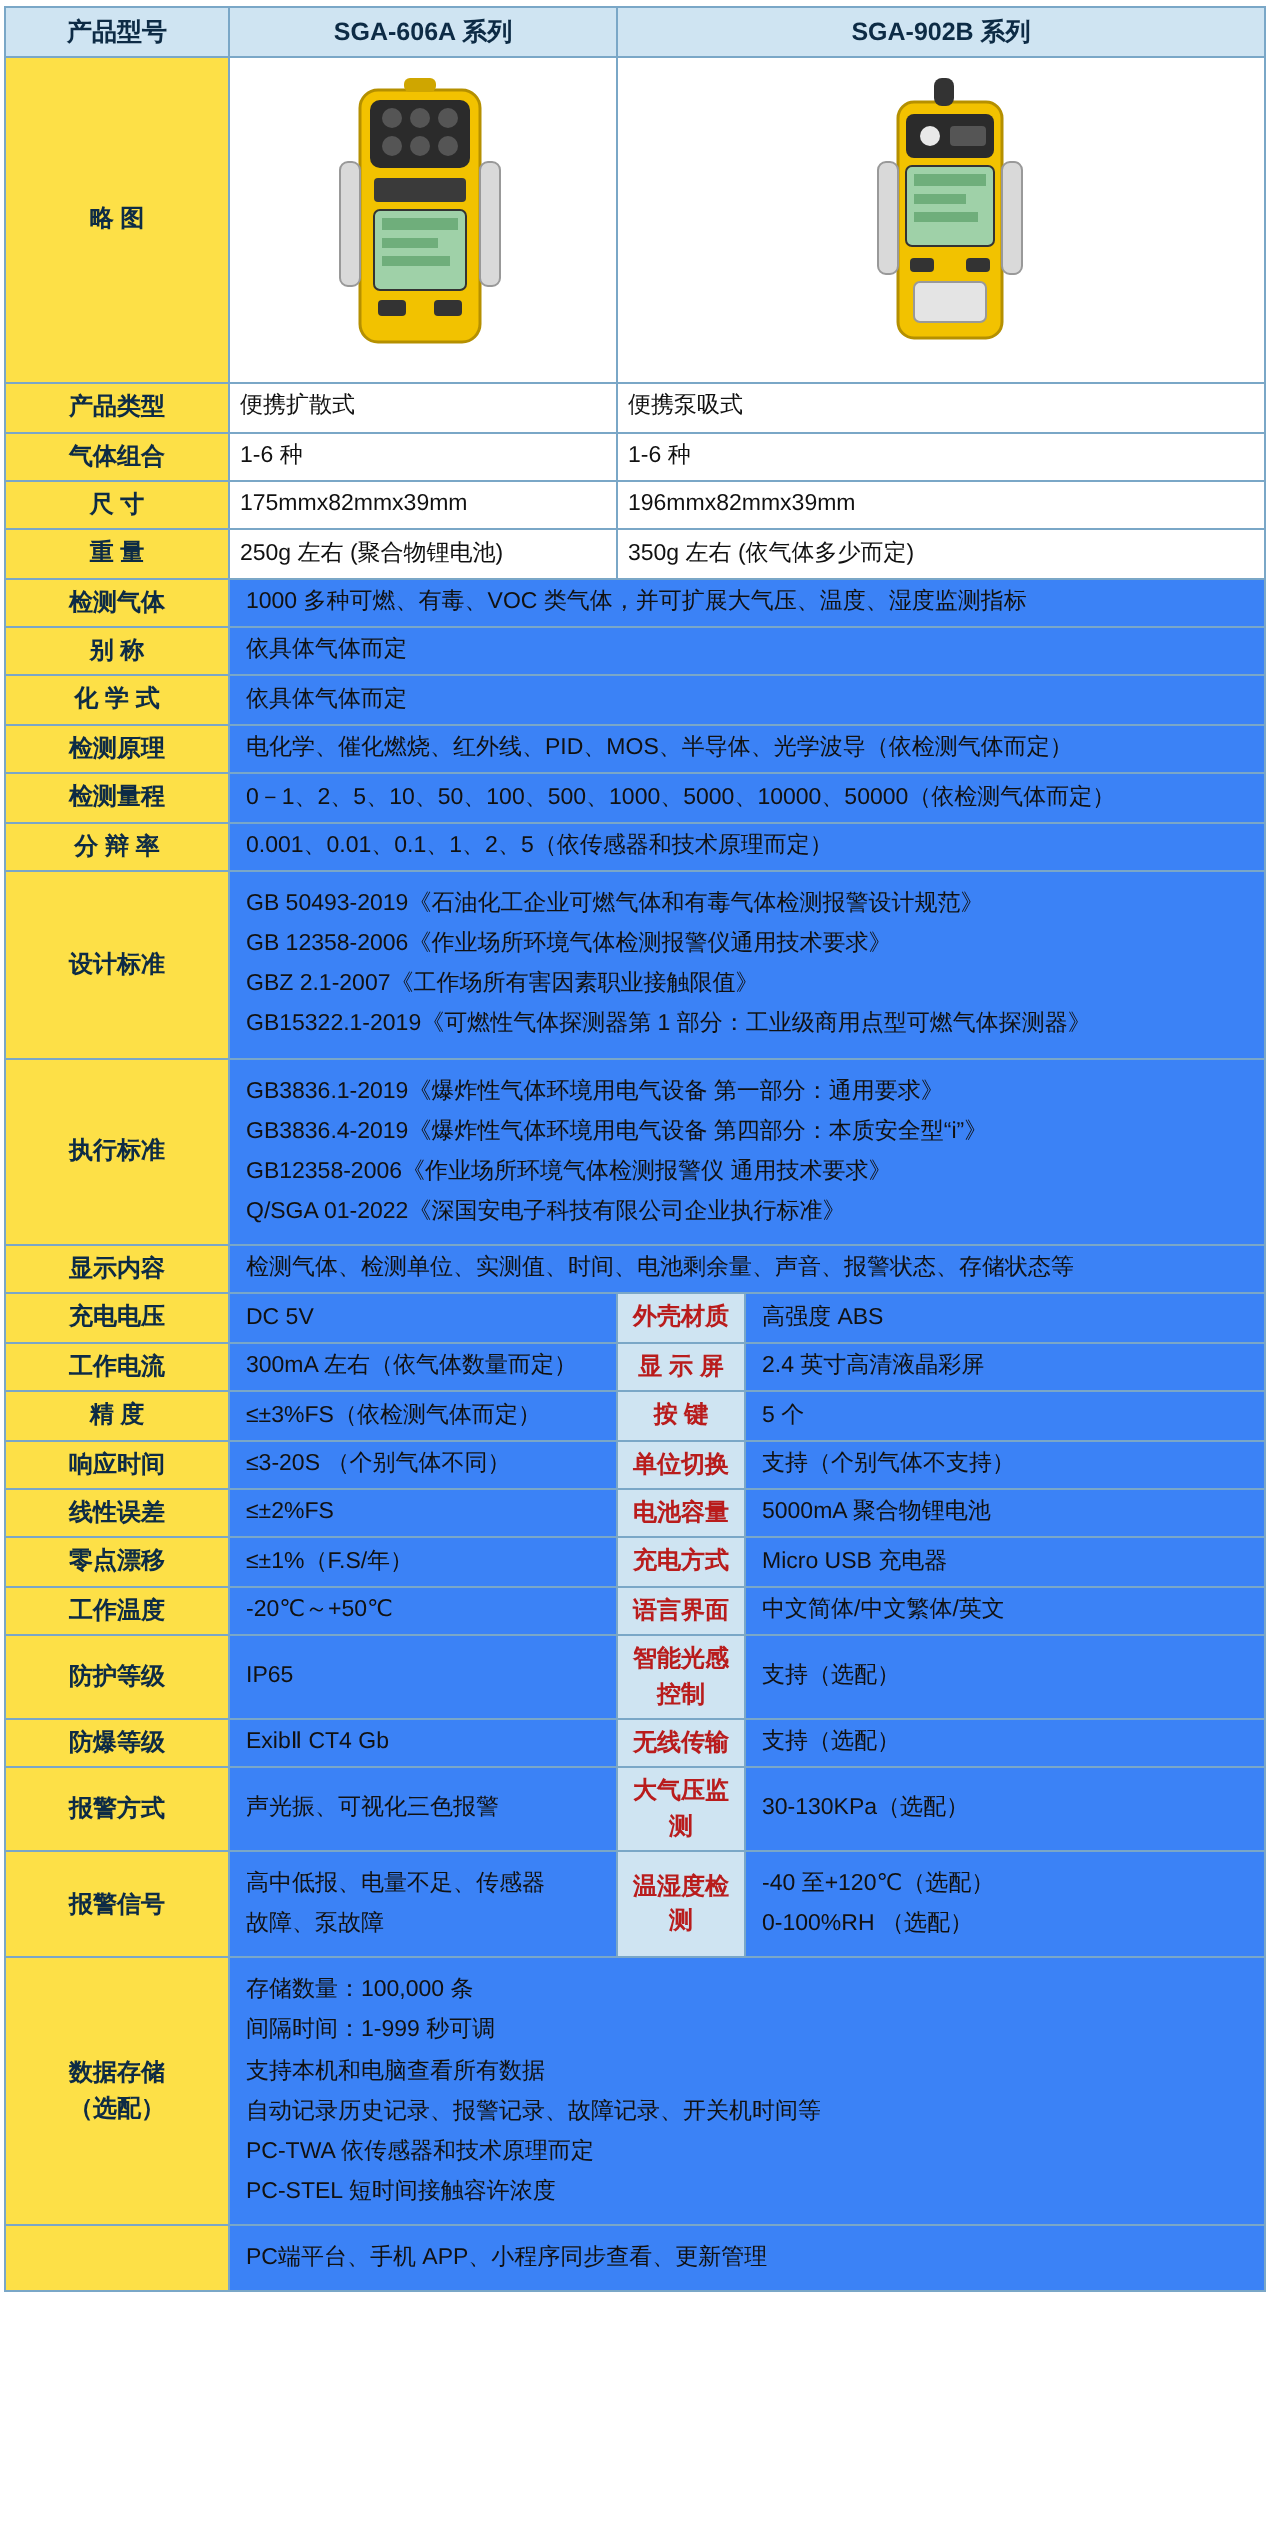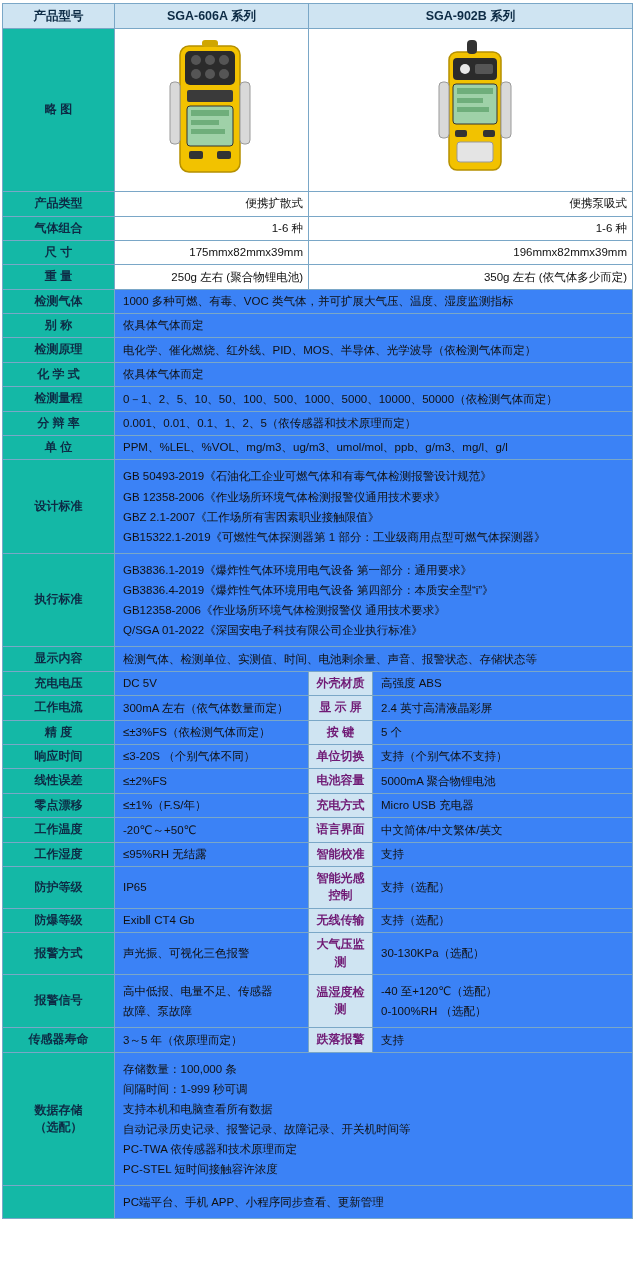--- a/index.html
+++ b/index.html
@@ -1,24 +1,24 @@
 <!DOCTYPE html>
 <html><head>
 <meta charset="utf-8">
 <style>
   html,body{margin:0;padding:0;background:#fff;}
   body{font-family:"Liberation Sans","DejaVu Sans",sans-serif;}
   .sheet{width:634px;background:#fff;box-sizing:border-box;padding:3px 2px 2px 2px;}
   table{border-collapse:collapse;width:630px;table-layout:fixed;}
   td{border:1px solid #7aa7c7;font-size:11.5px;color:#111;padding:3px 5px;vertical-align:middle;line-height:1.45;}
-  .lbl{background:#14b8a6;text-align:center;font-weight:bold;color:#0d2b45;font-size:12px;width:112px;}
-  .lbl2{background:#cfe4f2;text-align:center;font-weight:bold;color:#701a75;font-size:12px;}
+  .lbl{background:#fde047;text-align:center;font-weight:bold;color:#0d2b45;font-size:12px;width:112px;}
+  .lbl2{background:#cfe4f2;text-align:center;font-weight:bold;color:#b91c1c;font-size:12px;}
   .hdr{background:#cfe4f2;text-align:center;font-weight:bold;color:#0d2b45;font-size:12.5px;}
   .val{background:#3b82f6;text-align:left;padding-left:8px;}
-  .valc{background:#ffffff;text-align:right;}
+  .valc{background:#ffffff;text-align:left;}
   .multi{line-height:1.75;padding:6px 8px;}
   .imgcell{background:#fff;text-align:center;padding:6px 0;height:150px;}
 </style>
 </head>
 <body>
 
 <div class="sheet">
 <table>
   <colgroup>
     <col style="width:112px">
@@ -103,38 +103,34 @@
 
   <tr>
     <td class="lbl">检测气体</td>
     <td class="val" colspan="5">1000 多种可燃、有毒、VOC 类气体，并可扩展大气压、温度、湿度监测指标</td>
   </tr>
   <tr>
     <td class="lbl">别    称</td>
     <td class="val" colspan="5">依具体气体而定</td>
   </tr>
   <tr>
+    <td class="lbl">化 学 式</td>
+    <td class="val" colspan="5">依具体气体而定</td>
+  </tr>
+  <tr>
     <td class="lbl">检测原理</td>
     <td class="val" colspan="5">电化学、催化燃烧、红外线、PID、MOS、半导体、光学波导（依检测气体而定）</td>
   </tr>
   <tr>
-    <td class="lbl">化 学 式</td>
-    <td class="val" colspan="5">依具体气体而定</td>
-  </tr>
-  <tr>
     <td class="lbl">检测量程</td>
     <td class="val" colspan="5">0－1、2、5、10、50、100、500、1000、5000、10000、50000（依检测气体而定）</td>
   </tr>
   <tr>
     <td class="lbl">分 辩 率</td>
     <td class="val" colspan="5">0.001、0.01、0.1、1、2、5（依传感器和技术原理而定）</td>
-  </tr>
-  <tr>
-    <td class="lbl">单    位</td>
-    <td class="val" colspan="5">PPM、%LEL、%VOL、mg/m3、ug/m3、umol/mol、ppb、g/m3、mg/l、g/l</td>
   </tr>
 
   <tr>
     <td class="lbl">设计标准</td>
     <td class="val multi" colspan="5">
       <div>GB 50493-2019《石油化工企业可燃气体和有毒气体检测报警设计规范》</div>
       <div>GB 12358-2006《作业场所环境气体检测报警仪通用技术要求》</div>
       <div>GBZ 2.1-2007《工作场所有害因素职业接触限值》</div>
       <div>GB15322.1-2019《可燃性气体探测器第 1 部分：工业级商用点型可燃气体探测器》</div>
     </td>
@@ -189,26 +185,20 @@
     <td class="lbl2">充电方式</td>
     <td class="val" colspan="2">Micro USB 充电器</td>
   </tr>
   <tr>
     <td class="lbl">工作温度</td>
     <td class="val" colspan="2">-20℃～+50℃</td>
     <td class="lbl2">语言界面</td>
     <td class="val" colspan="2">中文简体/中文繁体/英文</td>
   </tr>
   <tr>
-    <td class="lbl">工作湿度</td>
-    <td class="val" colspan="2">≤95%RH 无结露</td>
-    <td class="lbl2">智能校准</td>
-    <td class="val" colspan="2">支持</td>
-  </tr>
-  <tr>
     <td class="lbl">防护等级</td>
     <td class="val" colspan="2">IP65</td>
     <td class="lbl2">智能光感控制</td>
     <td class="val" colspan="2">支持（选配）</td>
   </tr>
   <tr>
     <td class="lbl">防爆等级</td>
     <td class="val" colspan="2">ExibⅡ CT4 Gb</td>
     <td class="lbl2">无线传输</td>
     <td class="val" colspan="2">支持（选配）</td>
@@ -226,26 +216,20 @@
       <div>高中低报、电量不足、传感器</div>
       <div>故障、泵故障</div>
     </td>
     <td class="lbl2">温湿度检测</td>
     <td class="val multi" colspan="2">
       <div>-40 至+120℃（选配）</div>
       <div>0-100%RH  （选配）</div>
     </td>
   </tr>
 
-  <tr>
-    <td class="lbl">传感器寿命</td>
-    <td class="val" colspan="2">3～5 年（依原理而定）</td>
-    <td class="lbl2">跌落报警</td>
-    <td class="val" colspan="2">支持</td>
-  </tr>
 
   <tr>
     <td class="lbl">
       <div>数据存储</div>
       <div>（选配）</div>
     </td>
     <td class="val multi" colspan="5">
       <div>存储数量：100,000 条</div>
       <div>间隔时间：1-999 秒可调</div>
       <div>支持本机和电脑查看所有数据</div>

